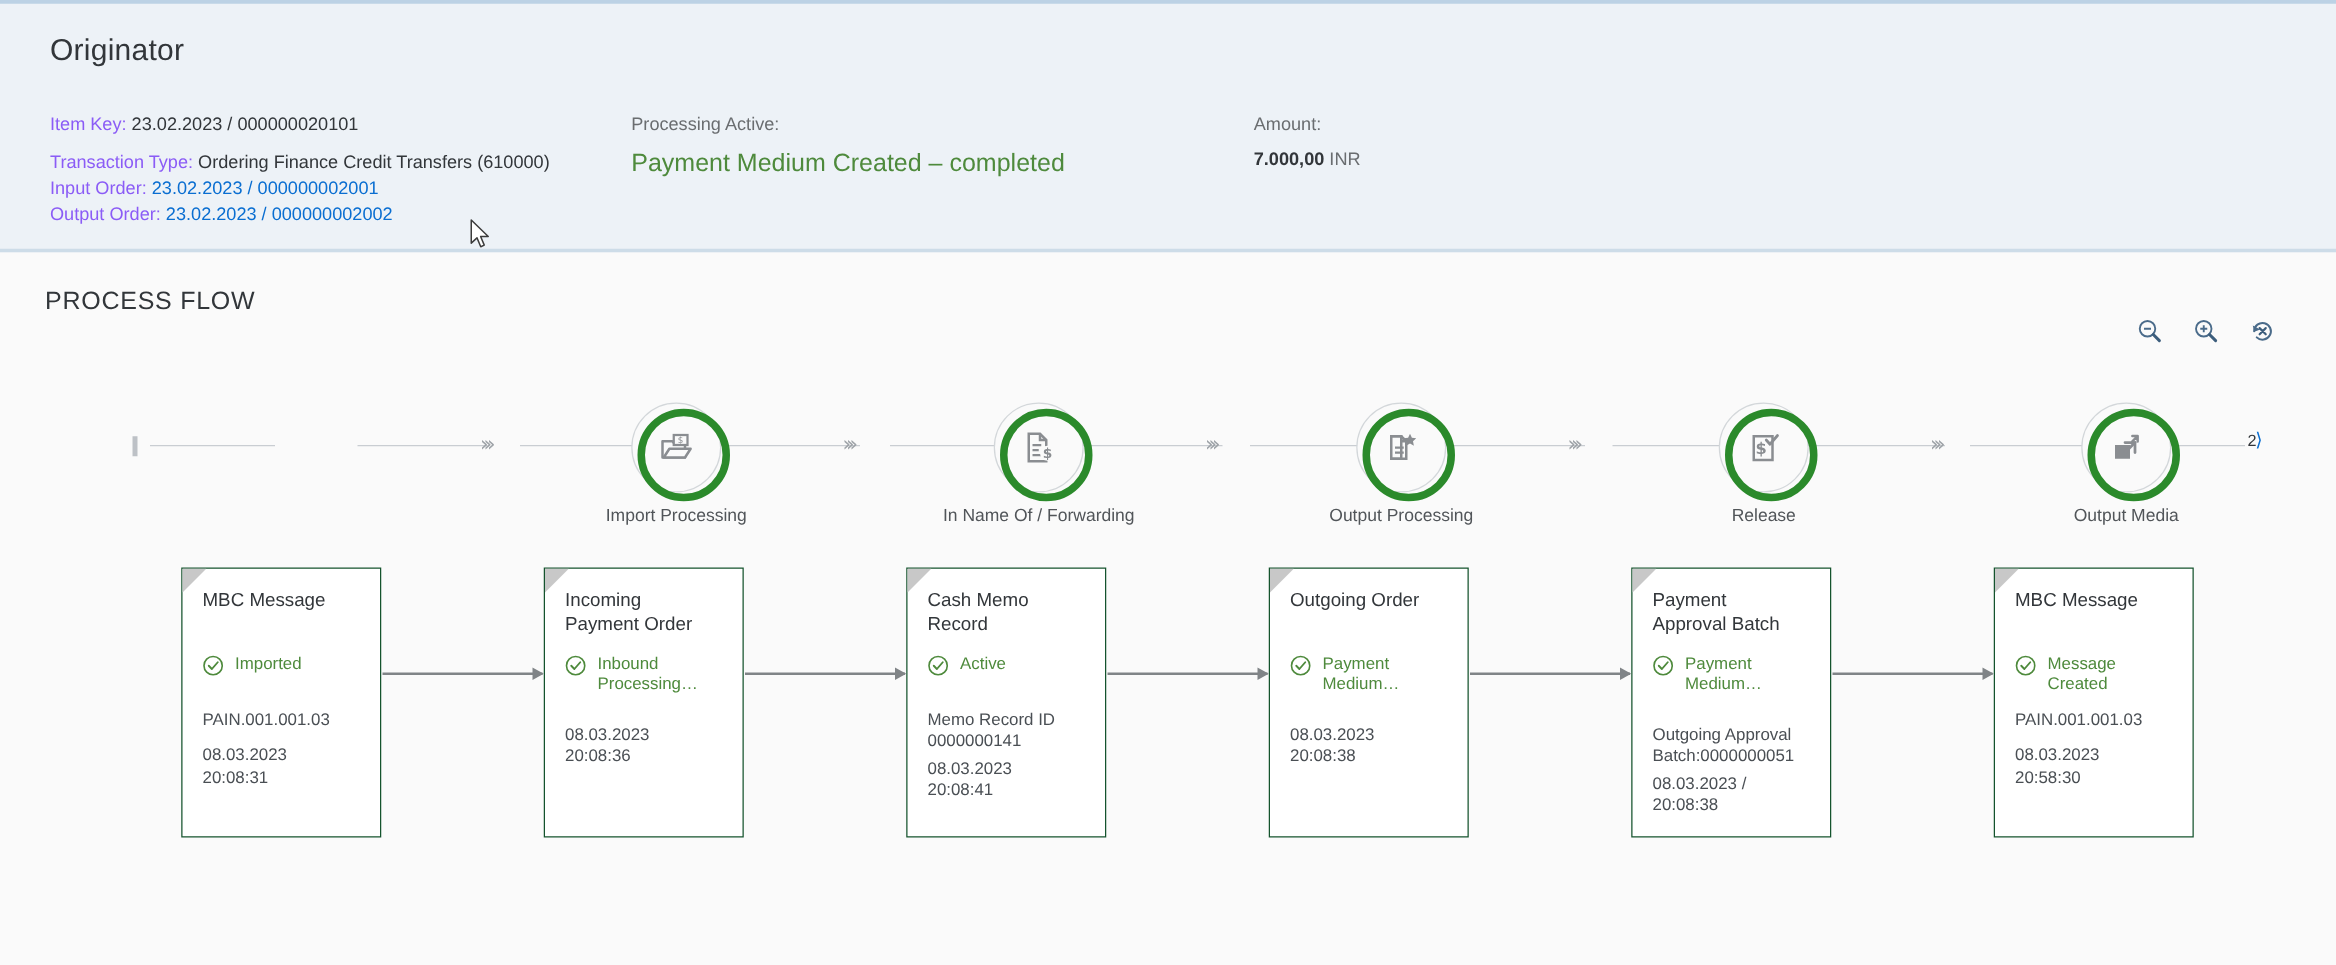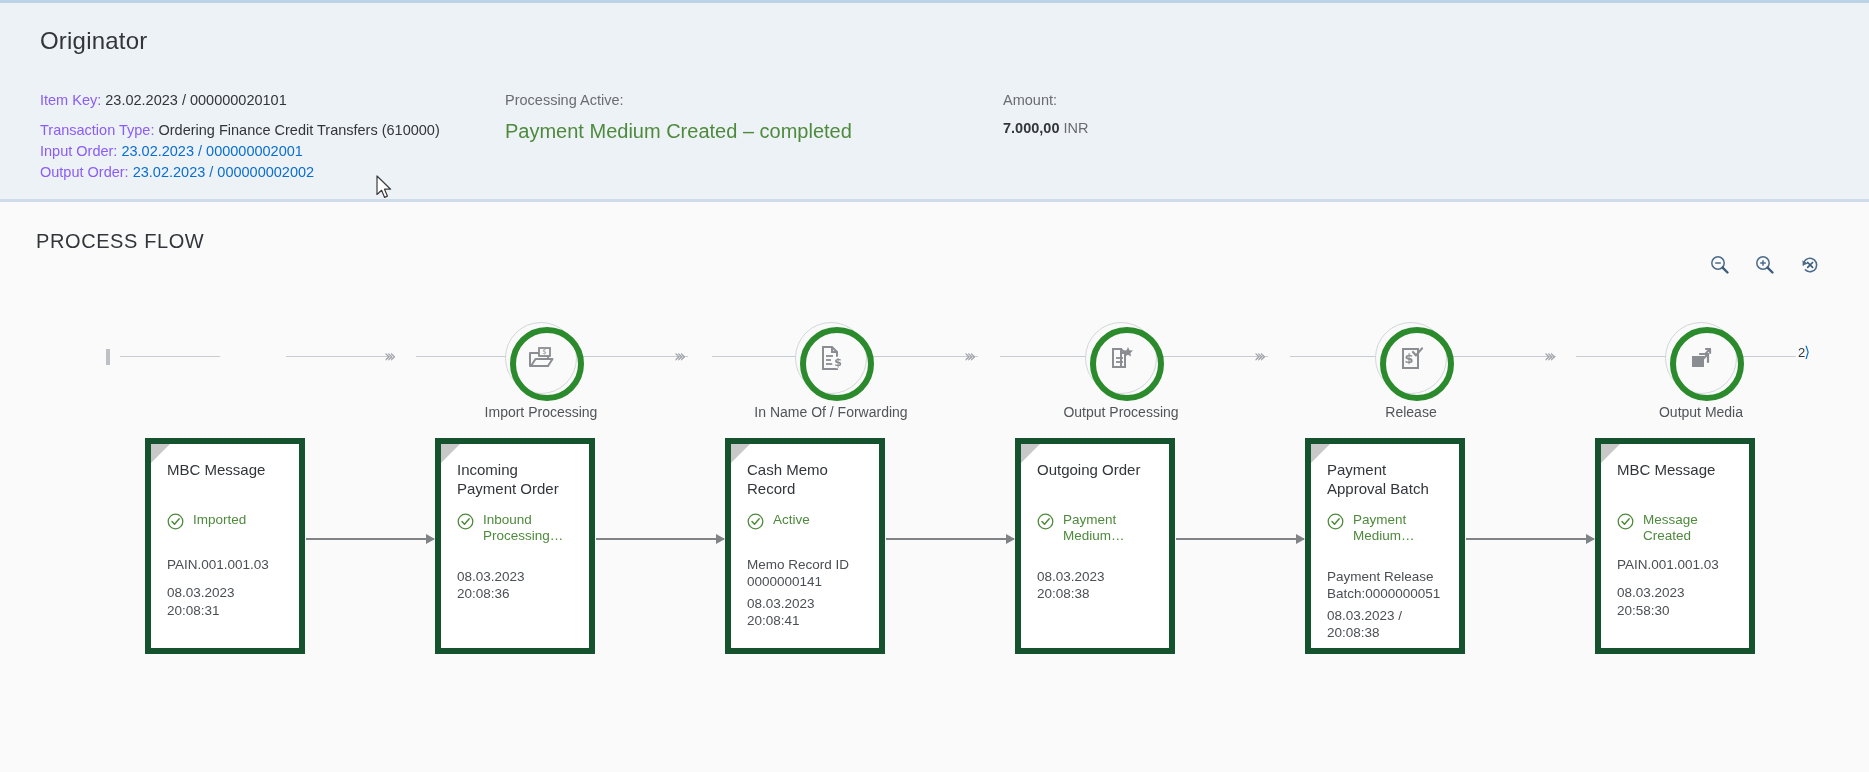--- a/index.html
+++ b/index.html
@@ -97,22 +97,22 @@
   .node-ico svg { display: block; }
   .node-label {
     margin-top: 10px; font-size: 14px; color: #515559;
     white-space: nowrap; transform: translateX(-50%); margin-left: 36px;
     width: max-content; text-align: left;
   }
 
   
   .cards { position: absolute; left: 0; top: 236px; width: 1869px; height: 240px; }
   .card {
-    position: absolute; top: 0; width: 160px; height: 216px;
-    background: #fff; border: 6px solid #14532d;
+    position: absolute; top: 16px; width: 160px; height: 216px;
+    background: #fff; border: 1px solid #14532d;
     cursor: pointer;
   }
   .card .fold {
     position: absolute; left: 0; top: 0;
     width: 0; height: 0;
     border-top: 19px solid #c8c8c8;
     border-right: 19px solid transparent;
   }
   .card-title {
     position: absolute; left: 16px; top: 16px; right: 10px;
@@ -401,21 +401,21 @@
         <span class="chk">
           <svg width="17" height="17" viewBox="0 0 17 17">
             <circle cx="8.5" cy="8.5" r="7.3" fill="none" stroke="#4e8a3c" stroke-width="1.3"></circle>
             <path d="M5 8.6 l2.5 2.6 L12.2 5.8" fill="none" stroke="#4e8a3c" stroke-width="1.5" stroke-linecap="round" stroke-linejoin="round"></path>
           </svg>
         </span>
         <span class="card-status-text" style="white-space:pre-line">Payment
 Medium…</span>
       </div>
       <div class="card-meta" style="top:124px">
-        <div class="blk" style="white-space:pre-line">Payment Release
+        <div class="blk" style="white-space:pre-line">Outgoing Approval
 Batch:0000000051</div>
         <div class="blk" style="white-space:pre-line;margin-top:4px">08.03.2023 /
 20:08:38</div>
       </div>
     </div>
 
     <div class="card" style="left:1595px;">
       <span class="fold"></span>
       <div class="card-title" style="white-space:pre-line">MBC Message</div>
       <div class="card-status">

